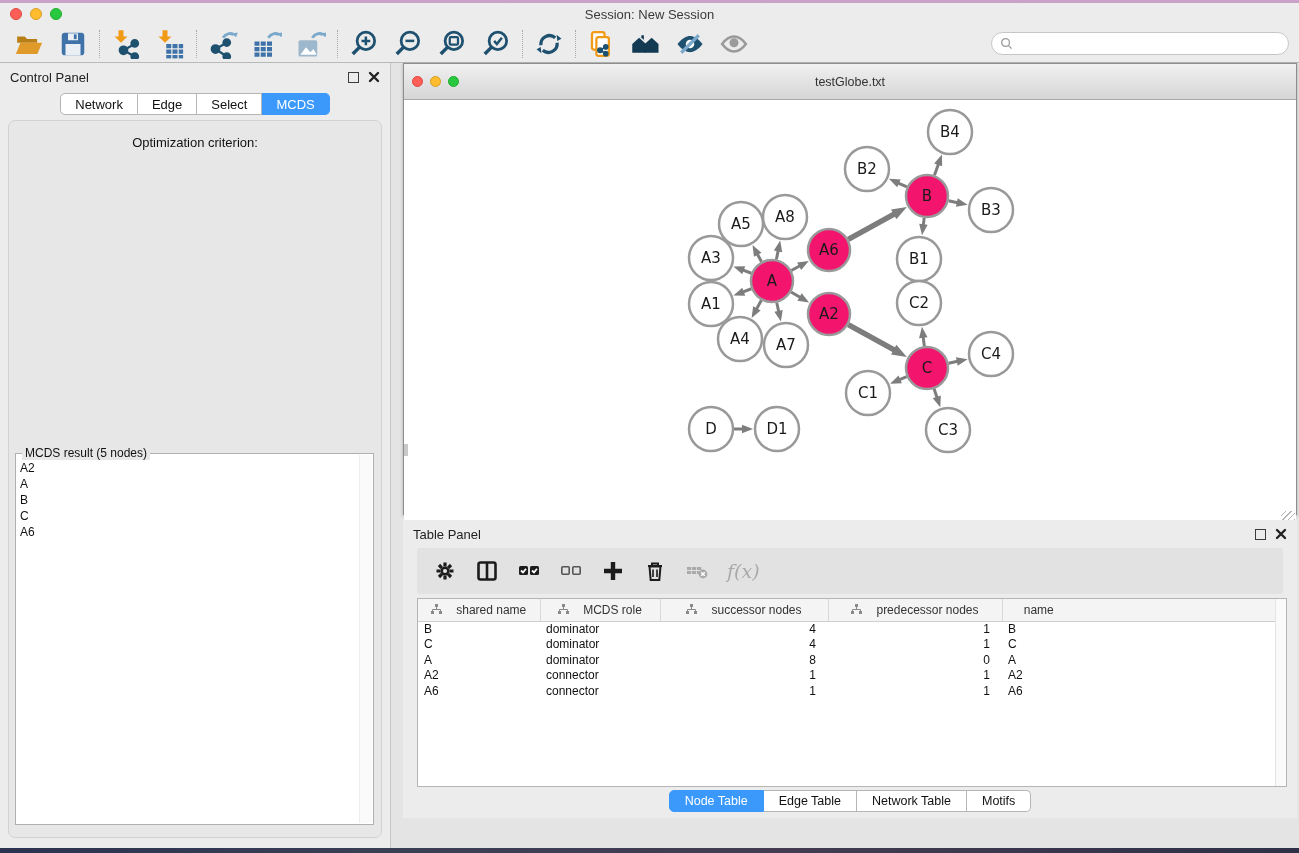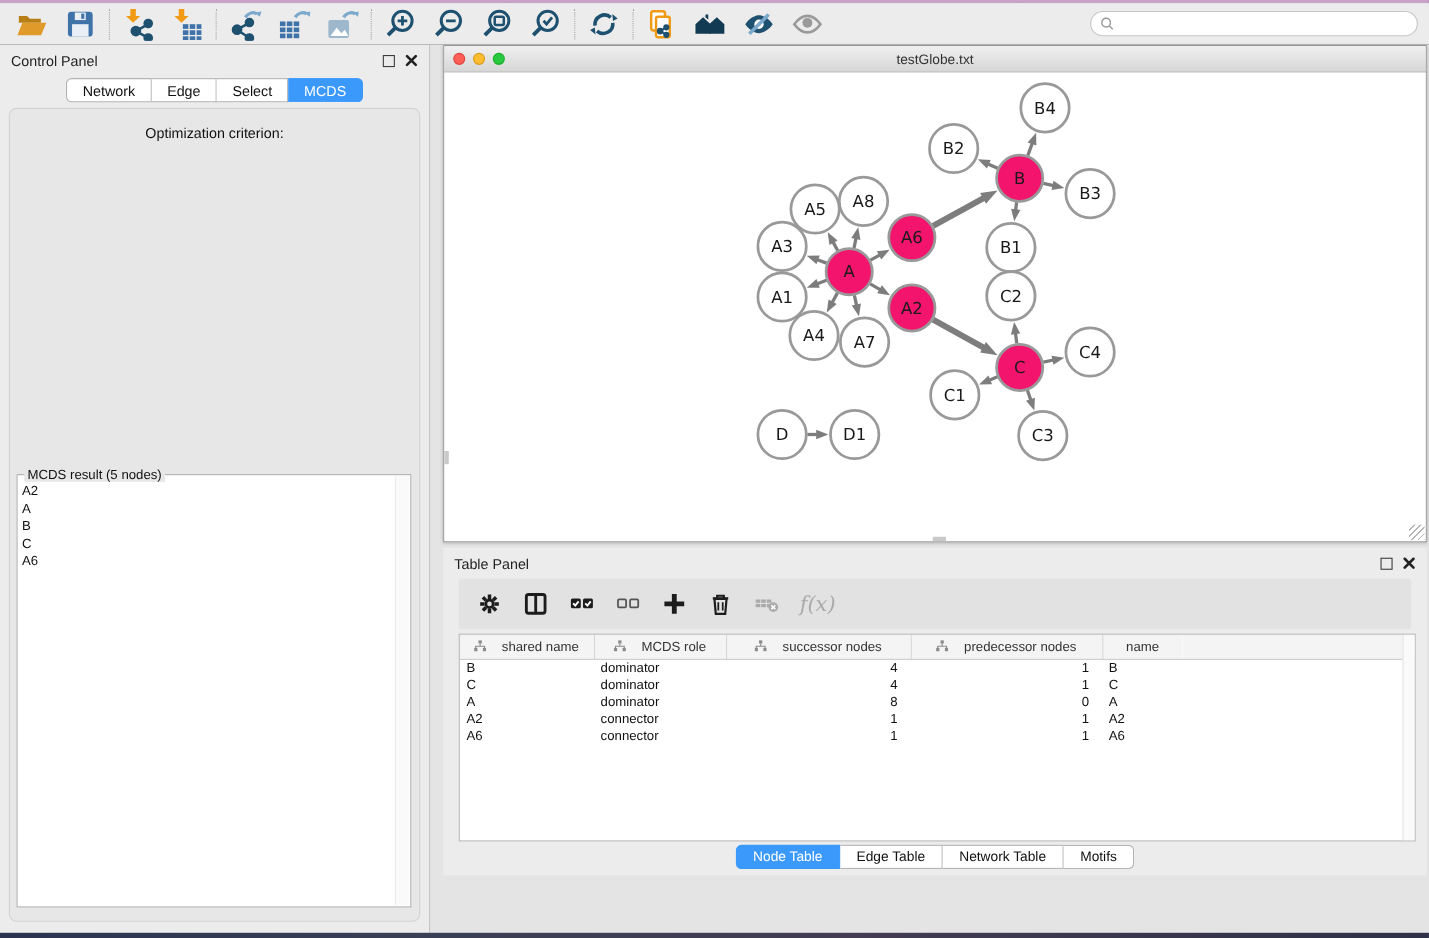--- a/index.html
+++ b/index.html
@@ -56,21 +56,21 @@
   .cp-buttons { position:absolute; top:69px; left:0; right:0; display:flex; justify-content:center; gap:14px; }
   .push-btn { height:23px; background:linear-gradient(#ffffff,#f1f1f1); border:1px solid #b4b4b4; border-radius:5px; font-size:13px; color:#111; padding:0 20px; display:flex; align-items:center; }
 
   .result-box { position:absolute; left:6px; right:7px; top:332px; bottom:12px; background:#fff; border:1px solid #b0b0b0; }
   .result-legend { position:absolute; top:-8px; left:6px; background:#e7e7e7; font-size:12px; color:#111; padding:0 3px; }
   .result-list { position:absolute; inset:6px 16px 2px 4px; font-size:12px; color:#111; line-height:16px; overflow:hidden; }
   .result-scroll { position:absolute; top:1px; bottom:1px; right:1px; width:13px; background:#fafafa; border-left:1px solid #ededed; }
 
   
   .netwin { position:absolute; left:403px; top:0; width:894px; height:452px; background:#fff; border:1px solid #8c8c8c; box-shadow:0 1px 3px rgba(0,0,0,.25); }
-  .netwin .nettitle { height:24px; background:linear-gradient(#f0f0f0,#d6d6d6); border-bottom:1px solid #a8a8a8; position:relative; display:flex; align-items:center; }
+  .netwin .nettitle { height:36px; background:linear-gradient(#f0f0f0,#d6d6d6); border-bottom:1px solid #a8a8a8; position:relative; display:flex; align-items:center; }
   .netwin .lights { margin-left:8px; gap:7px; }
   .netwin .light { width:11px; height:11px; }
   .netwin .wtitle { position:absolute; left:0; right:0; text-align:center; font-size:12.5px; color:#333; }
   .netcanvas { position:relative; width:100%; height:426px; background:#fff; }
   .netcanvas svg.graph { position:absolute; inset:0; }
   .scroll-tick-left { position:absolute; left:0; top:344px; width:4px; height:12px; background:#c9c9c9; }
   .scroll-tick-bottom { position:absolute; left:444px; bottom:0; width:12px; height:4px; background:#c9c9c9; }
   .resize-grip { position:absolute; right:1px; bottom:1px; width:14px; height:14px;
     background:repeating-linear-gradient(135deg, transparent 0 3px, #b5b5b5 3px 4px); }
 
@@ -97,20 +97,28 @@
   .list-btn { width:26px; height:22px; background:#f6f6f6; border:1px solid #b9b9b9; display:flex; align-items:center; justify-content:center; }
   .memory-btn { margin-left:auto; height:22px; background:#fdfdfd; border:1px solid #b9b9b9; border-radius:3px; display:flex; align-items:center; gap:7px; padding:0 12px; font-size:12.5px; color:#111; }
   .memdot { width:11px; height:11px; border-radius:50%; background:#1fa33c; }
 </style>
 </head>
 <body>
 
 <div class="screen">
   <div class="app">
 
+    <div class="titlebar">
+      <div class="lights">
+        <span class="light red"></span>
+        <span class="light yellow"></span>
+        <span class="light green"></span>
+      </div>
+      <div class="wtitle">Session: New Session</div>
+    </div>
 
     <div class="toolbar">
       <div class="tgroup" style="padding-left:2px;">
         <svg class="ticon" viewBox="0 0 24 24">
           <path d="M2.5 6h6l2 2h8v3h-16z" fill="#b97f17"></path>
           <path d="M1.5 20l3.6-9h17.4l-3.8 9z" fill="#e09a2a"></path>
         </svg>
         <svg class="ticon" viewBox="0 0 24 24">
           <rect x="3" y="3" width="18" height="18" rx="2.5" fill="#3e72a8"></rect>
           <rect x="8" y="3.5" width="8" height="5.5" fill="#e9eff5"></rect>

